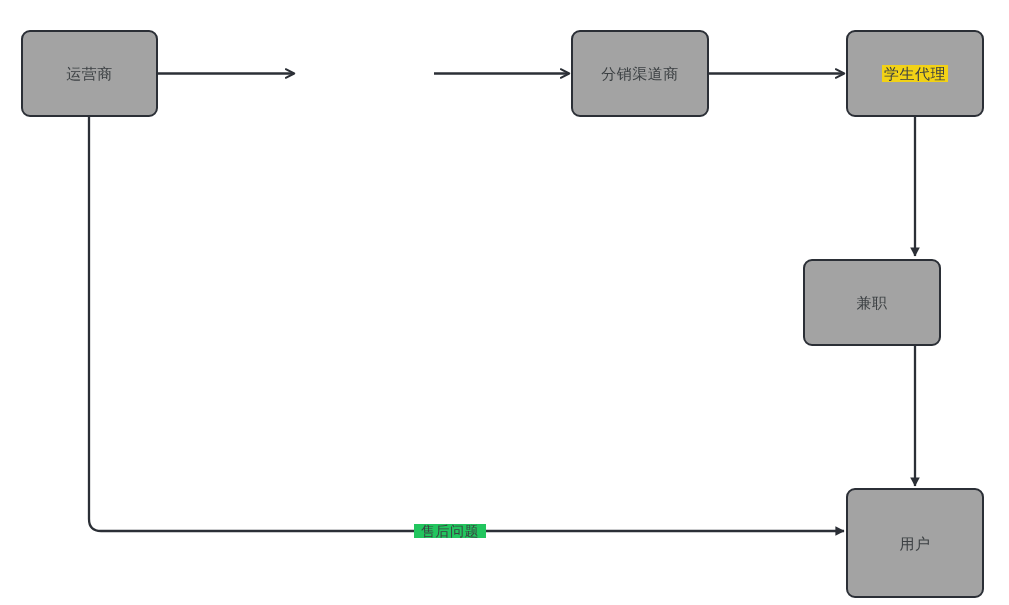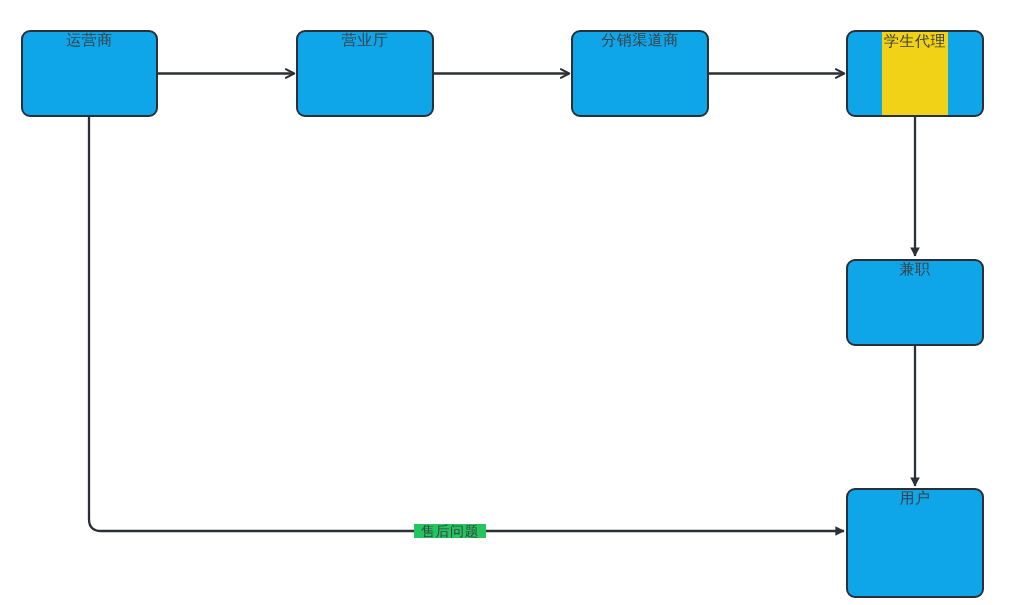--- a/index.html
+++ b/index.html
@@ -20,24 +20,25 @@
   #edges {
     position: absolute;
     left: 0;
     top: 0;
     width: 1009px;
     height: 605px;
   }
   .node {
     position: absolute;
     box-sizing: border-box;
-    background: #0ea5e9;
+    background: #a3a3a3;
     border: 2.2px solid #2b2f36;
     border-radius: 9px;
     display: flex;
+    align-items: center;
     justify-content: center;
     color: #3c4043;
     font-size: 15px;
     line-height: 1;
     letter-spacing: 0.5px;
   }
   .node-label {
     display: inline-block;
     white-space: nowrap;
   }
@@ -85,33 +86,30 @@
       <line x1="915" y1="346" x2="915" y2="486" marker-end="url(#solidArrow)"></line>
 
       <path d="M 89 117 L 89 519 Q 89 531 101 531 L 844 531" marker-end="url(#solidArrow)"></path>
     </g>
   </svg>
 
   <div class="node" style="left:21px; top:30px; width:137px; height:87px;">
     <span class="node-label">运营商</span>
   </div>
 
-  <div class="node" style="left:296px; top:30px; width:138px; height:87px;">
-    <span class="node-label">营业厅</span>
-  </div>
 
   <div class="node" style="left:846px; top:30px; width:138px; height:87px;">
     <span class="node-label highlight">学生代理</span>
   </div>
 
   <div class="node" style="left:571px; top:30px; width:138px; height:87px;">
     <span class="node-label">分销渠道商</span>
   </div>
 
-  <div class="node" style="left:846px; top:259px; width:138px; height:87px;">
+  <div class="node" style="left:803px; top:259px; width:138px; height:87px;">
     <span class="node-label">兼职</span>
   </div>
 
   <div class="node" style="left:846px; top:488px; width:138px; height:110px;">
     <span class="node-label">用户</span>
   </div>
 
   <div class="edge-label" style="left:450px; top:531px;">售后问题</div>
 
 </div>

